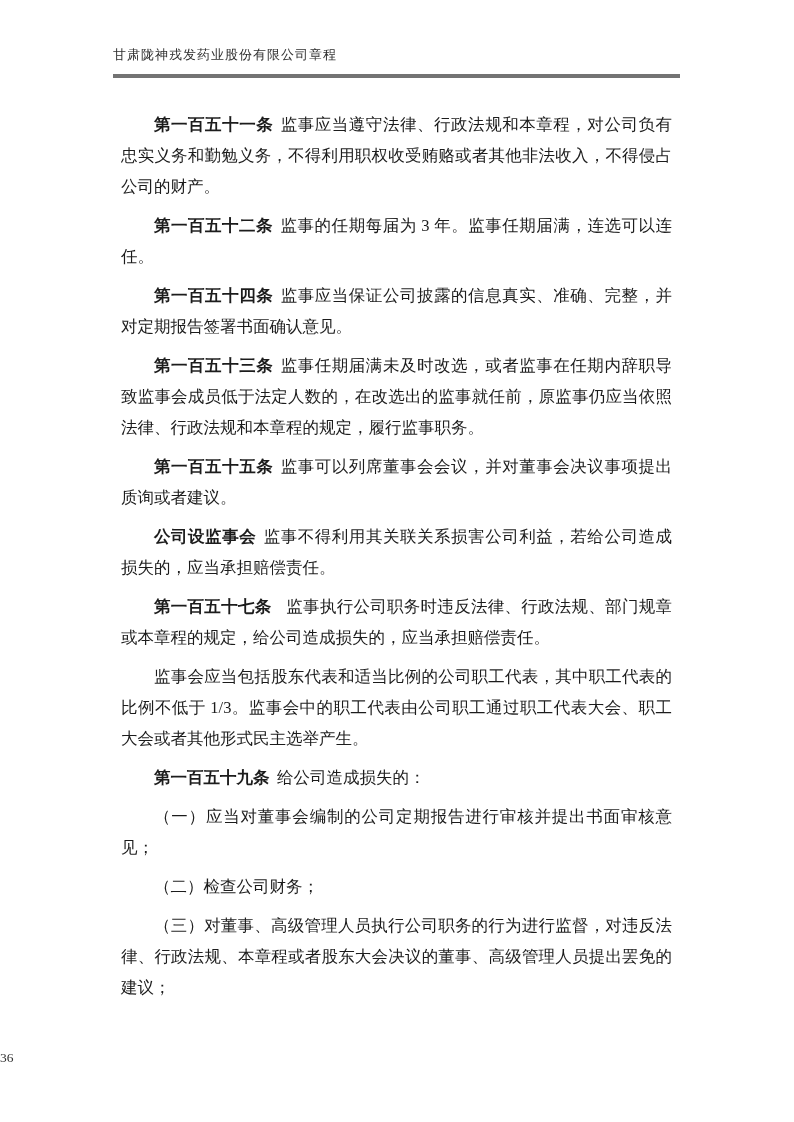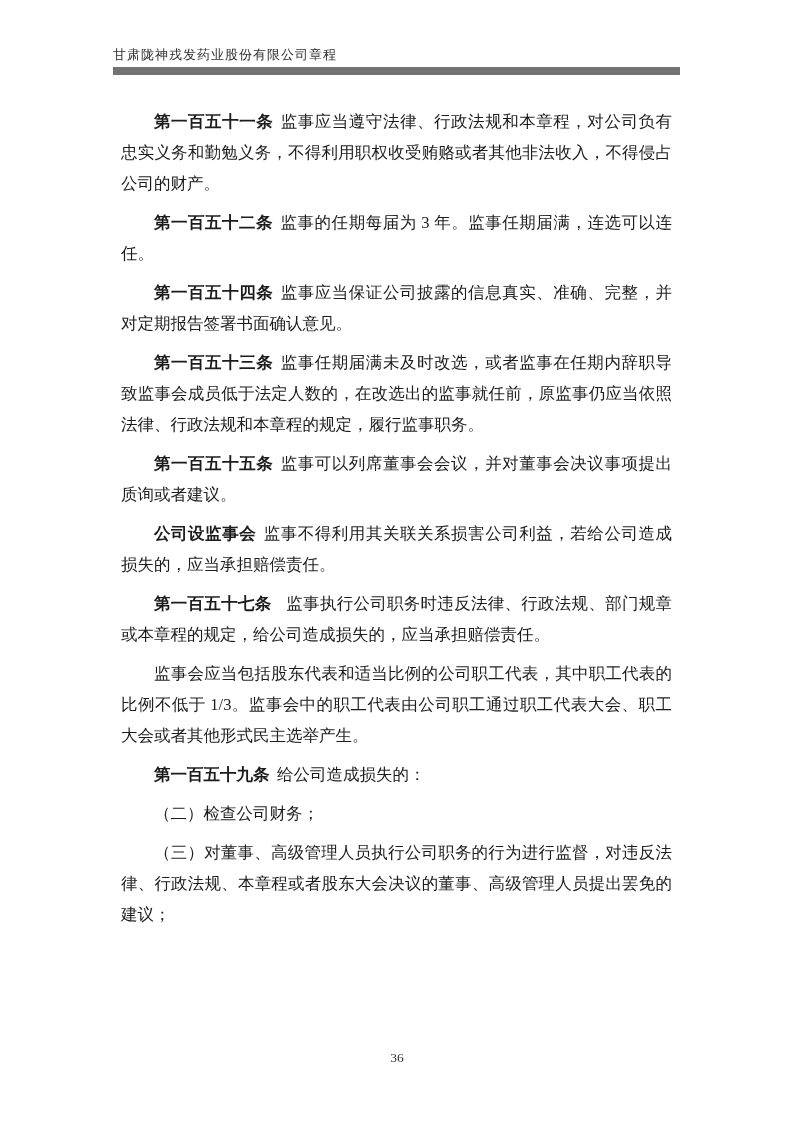--- a/index.html
+++ b/index.html
@@ -12,22 +12,22 @@
     overflow: hidden;
   }
   .page {
     width: 794px;
     height: 1122px;
     padding: 45px 114px 0 113px;
     position: relative;
     background: #ffffff;
   }
   .doc-header {
-    border-bottom: 8px solid #737373;
-    padding-bottom: 3px;
+    border-bottom: 4px solid #737373;
+    padding-bottom: 10px;
     margin-bottom: 31px;
   }
   .doc-header .title {
     font-size: 13px;
     letter-spacing: 1px;
     color: #2f2f2f;
   }
   .content {
     font-size: 16.5px;
     line-height: 31px;
@@ -49,21 +49,20 @@
     text-indent: 0;
     font-weight: 700;
     font-size: 17px;
     margin: 13px 0 13px 0;
   }
   .page-footer {
     position: absolute;
     left: 0;
     bottom: 56px;
     width: 100%;
-    text-align: center;
     font-size: 13.5px;
     color: #2f2f2f;
   }
 </style>
 </head>
 <body>
 
 <div class="page">
 
   <div class="doc-header">
@@ -85,20 +84,21 @@
     <p class="para"><span class="term">公司设监事会</span><span>监事不得利用其关联关系损害公司利益，若给公司造成损失的，应当承担赔偿责任。</span></p>
 
     <p class="para"><span class="term term-wide">第一百五十七条</span><span>监事执行公司职务时违反法律、行政法规、部门规章或本章程的规定，给公司造成损失的，应当承担赔偿责任。</span></p>
 
 
 
     <p class="para"><span class="term"></span><span>监事会应当包括股东代表和适当比例的公司职工代表，其中职工代表的比例不低于 1/3。监事会中的职工代表由公司职工通过职工代表大会、职工大会或者其他形式民主选举产生。</span></p>
 
     <p class="para"><span class="term">第一百五十九条</span><span>给公司造成损失的：</span></p>
 
+    <p class="para"><span class="term"></span><span>（一）应当对董事会编制的公司定期报告进行审核并提出书面审核意见；</span></p>
 
     <p class="para"><span class="term"></span><span>（二）检查公司财务；</span></p>
 
     <p class="para"><span class="term"></span><span>（三）对董事、高级管理人员执行公司职务的行为进行监督，对违反法律、行政法规、本章程或者股东大会决议的董事、高级管理人员提出罢免的建议；</span></p>
 
   </div>
 
   <div class="page-footer">36</div>
 
 </div>

